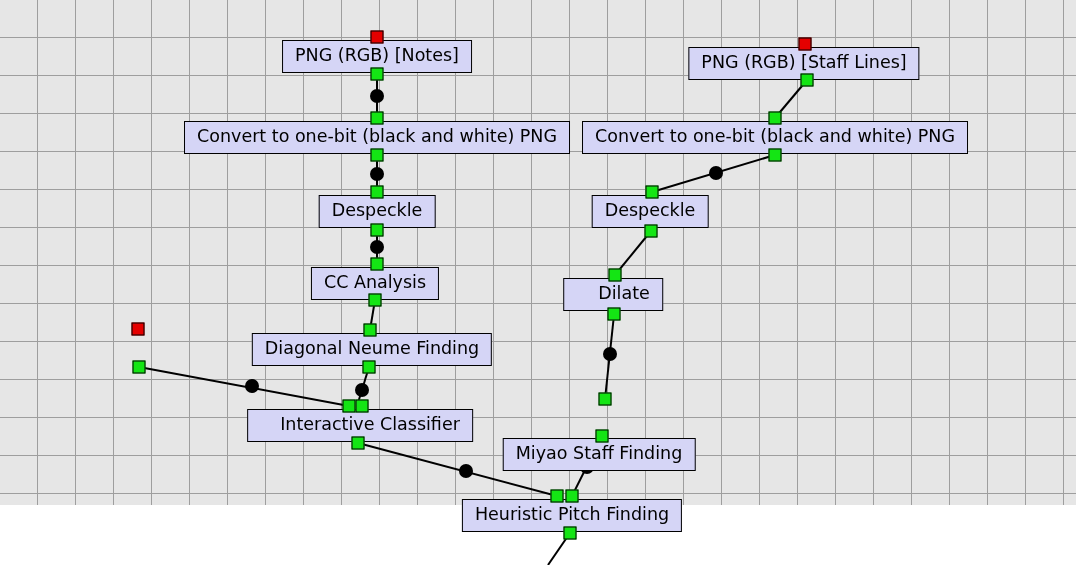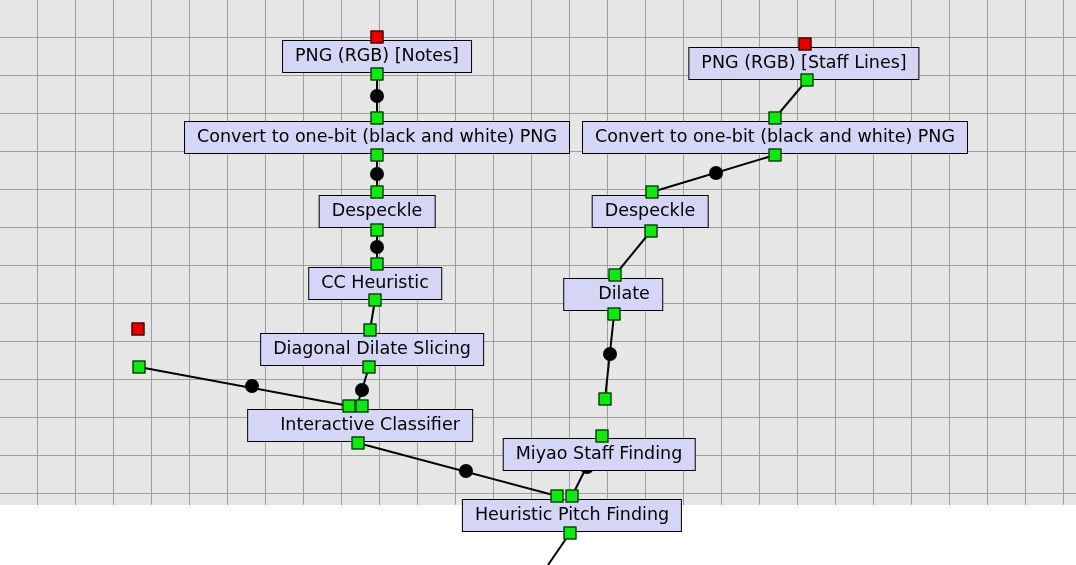--- a/index.html
+++ b/index.html
@@ -104,27 +104,27 @@
 <div class="port green" style="left:377px; top:192px;"></div>
 <div class="node" style="left:377px; top:195px;">
   <span>Despeckle</span>
 </div>
 <div class="port green" style="left:377px; top:230px;"></div>
 
 <div class="dot" style="left:377px; top:247px;"></div>
 
 <div class="port green" style="left:377px; top:264px;"></div>
 <div class="node" style="left:375px; top:267px;">
-  <span>CC Heuristic</span>
+  <span>CC Analysis</span>
 </div>
 <div class="port green" style="left:375px; top:300px;"></div>
 
 <div class="port green" style="left:370px; top:330px;"></div>
 <div class="node" style="left:372px; top:333px;">
-  <span>Diagonal Dilate Slicing</span>
+  <span>Diagonal Neume Finding</span>
 </div>
 <div class="port green" style="left:369px; top:367px;"></div>
 
 <div class="dot" style="left:362px; top:390px;"></div>
 
 <div class="port red" style="left:138px; top:329px;"></div>
 <div class="port green" style="left:139px; top:367px;"></div>
 
 <div class="dot" style="left:252px; top:386px;"></div>
 

